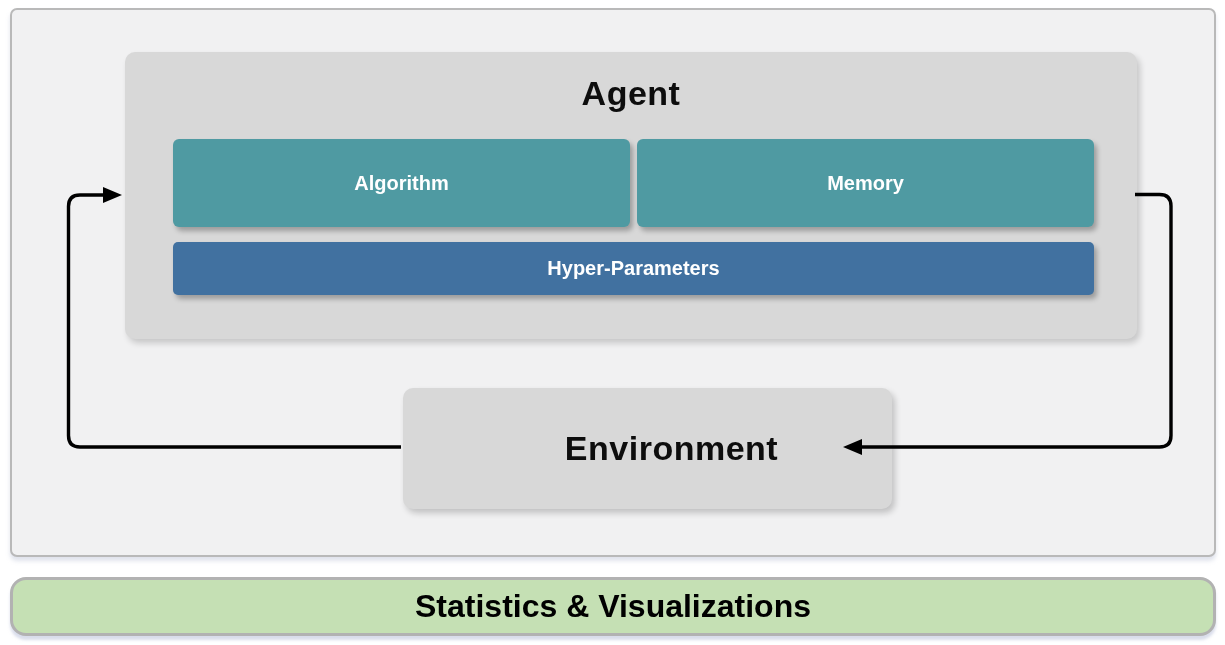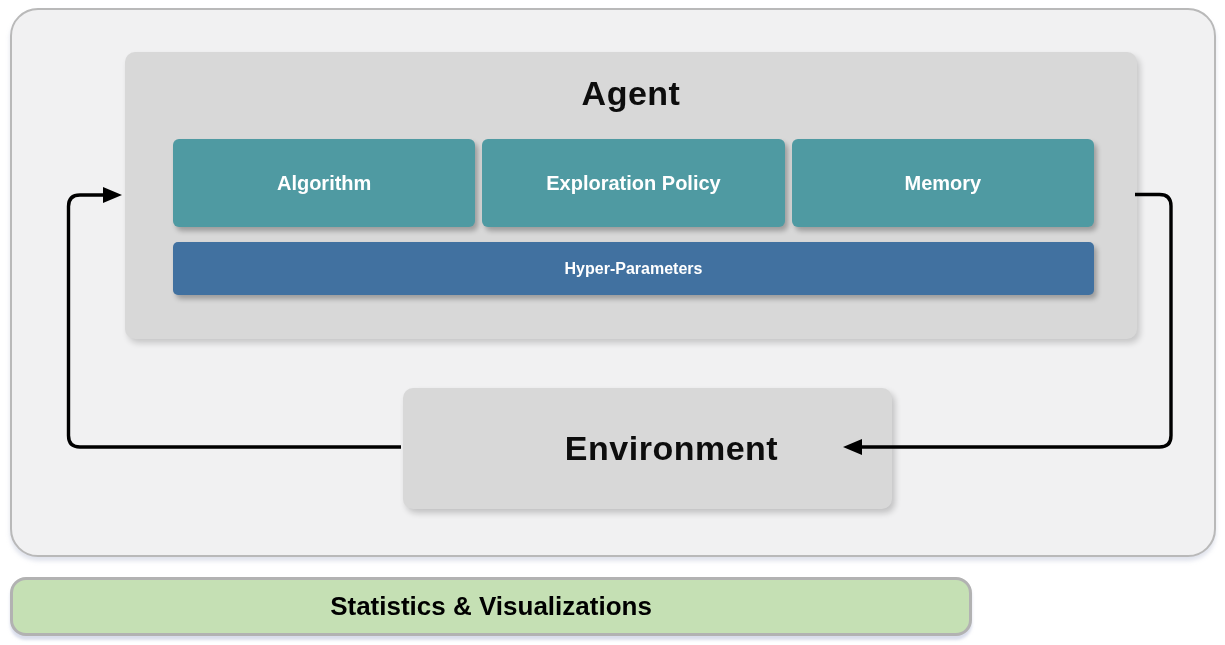--- a/index.html
+++ b/index.html
@@ -17,21 +17,21 @@
   }
   .outer-panel {
     position: absolute;
     left: 10px;
     top: 8px;
     width: 1206px;
     height: 549px;
     box-sizing: border-box;
     background: #f1f1f2;
     border: 2px solid #b9b9b9;
-    border-radius: 28px;
+    border-radius: 7px;
     box-shadow: 0 4px 4px rgba(165,175,200,0.35);
   }
   .agent-box {
     position: absolute;
     left: 113px;  
     top: 42px;    
     width: 1012px;
     height: 287px;
     background: #d8d8d8;
     border-radius: 10px;
@@ -72,21 +72,21 @@
   }
   .hyper-bar {
     position: absolute;
     left: 48px;
     top: 190px;   
     width: 921px;
     height: 53px;
     background: #4171a0;
     border-radius: 5px;
     color: #ffffff;
-    font-size: 16px;
+    font-size: 20px;
     font-weight: bold;
     display: flex;
     align-items: center;
     justify-content: center;
     box-shadow: 3px 4px 5px rgba(0,0,0,0.28);
   }
   .env-box {
     position: absolute;
     left: 391px;  
     top: 378px;   
@@ -101,30 +101,30 @@
     font-weight: bold;
     color: #0d0d0d;
     letter-spacing: 0.5px;
     box-shadow: 3px 4px 6px rgba(0,0,0,0.2);
     padding-left: 48px;
   }
   .footer-bar {
     position: absolute;
     left: 10px;
     top: 577px;
-    width: 962px;
+    width: 1206px;
     height: 59px;
     box-sizing: border-box;
     background: #c5e0b4;
     border: 3px solid #b2b2b2;
     border-radius: 16px;
     display: flex;
     align-items: center;
     justify-content: center;
-    font-size: 26px;
+    font-size: 32px;
     font-weight: bold;
     color: #000000;
     box-shadow: 0 4px 3px rgba(185,193,218,0.55);
   }
   svg.arrows {
     position: absolute;
     left: 0;
     top: 0;
     width: 1225px;
     height: 645px;
@@ -136,21 +136,20 @@
 
 <div class="stage">
 
   <div class="outer-panel">
 
     <div class="agent-box">
       <div class="agent-title">Agent</div>
 
       <div class="components-row">
         <div class="component">Algorithm</div>
-        <div class="component">Exploration Policy</div>
         <div class="component">Memory</div>
       </div>
 
       <div class="hyper-bar">Hyper-Parameters</div>
     </div>
 
     <div class="env-box">
       <span>Environment</span>
     </div>
 

